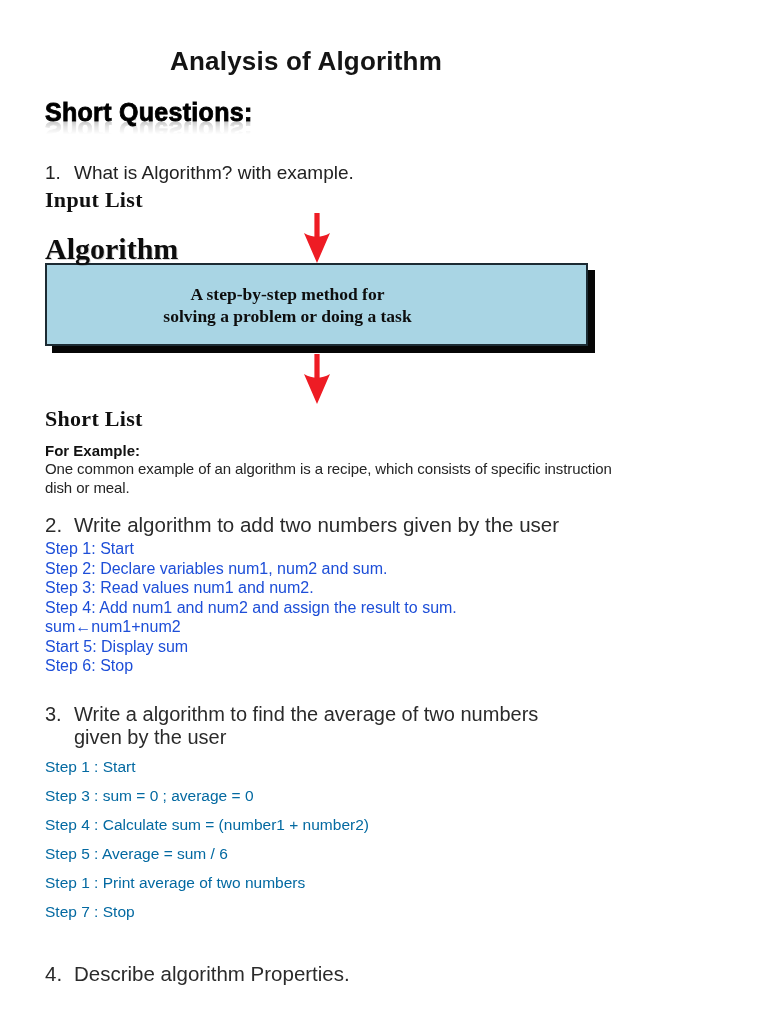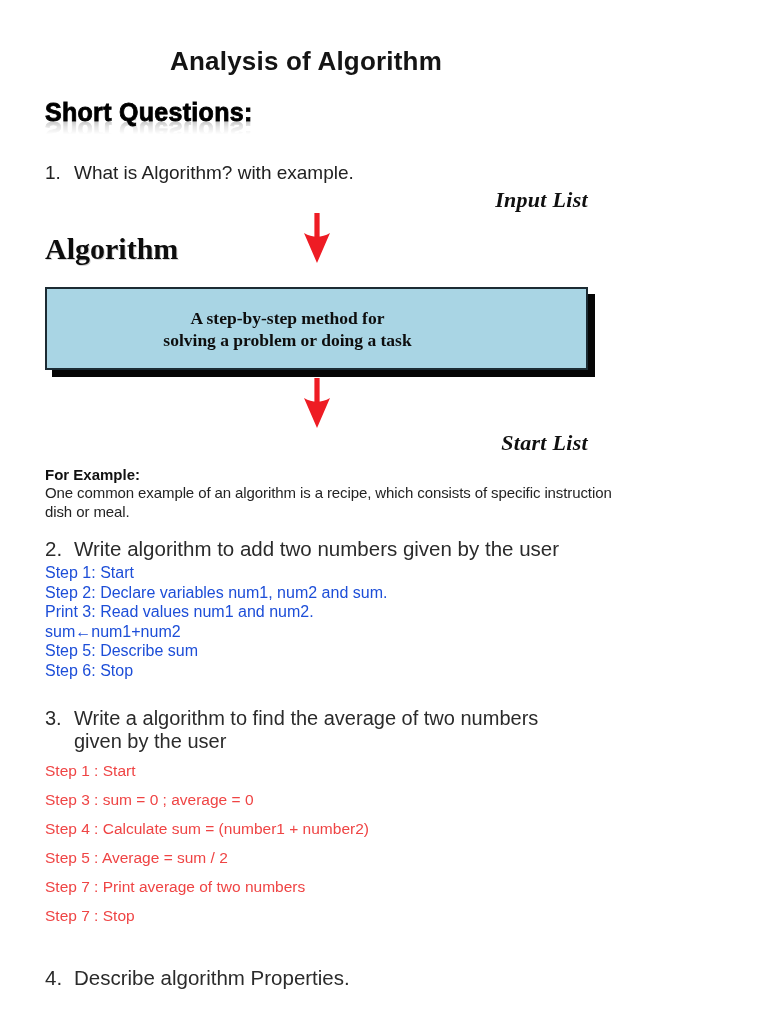--- a/index.html
+++ b/index.html
@@ -29,38 +29,37 @@
     mask-image:linear-gradient(to top,rgba(0,0,0,0.95) 0%,rgba(0,0,0,0.35) 32%,transparent 62%);
   }
 
   
   .q-row{display:flex;align-items:baseline;}
   .q-num{width:29px;flex:none;}
   .q1-row{margin-top:13px;font-size:19px;color:#222;}
 
   
   .diagram{width:543px;margin-top:3px;}
-  .d-center{text-align:right;font-style:italic;}
+  .d-center{text-align:left;}
   .serif-label{
     font-family:"Liberation Serif","DejaVu Serif",serif;font-weight:700;
     font-size:22px;color:#101010;letter-spacing:0.3px;
   }
   .arrow-row{position:relative;height:50px;display:flex;justify-content:center;align-items:center;}
   .arrow{color:#ee1c24;display:block;}
   .algo-label{
     position:absolute;left:0;bottom:-3px;
     font-family:"Liberation Serif","DejaVu Serif",serif;font-weight:700;
     font-size:30px;color:#0c0c0c;text-shadow:1px 1px 0 rgba(0,0,0,0.18);
   }
   .algo-box{
     height:83px;background:#a9d5e4;border:2px solid #1c2b33;
     box-shadow:7px 7px 0 #060606;box-sizing:border-box;
     display:flex;flex-direction:column;align-items:center;justify-content:center;
     padding-right:58px;
-    margin-top:24px;
   }
   .box-text{
     font-family:"Liberation Serif","DejaVu Serif",serif;font-weight:700;
     font-size:17.5px;line-height:22px;text-align:center;color:#0d0d0d;
   }
   .arrow-row-2{margin-top:8px;height:50px;}
   .output-row{margin-top:2px;}
 
   
   .for-example{margin-top:10px;font-weight:700;font-size:15px;color:#111;}
@@ -69,21 +68,21 @@
   
   .q-heading{font-size:20.5px;color:#2b2b2b;}
   .q2-heading{margin-top:16px;}
   .q3-heading{margin-top:27px;font-size:20px;}
   .q4-heading{margin-top:41px;}
 
   
   .steps-tight{margin-top:2px;}
   .steps-tight .step-line{font-size:16px;line-height:19.5px;color:#1d4ed8;}
   .steps-spaced{margin-top:8px;}
-  .steps-spaced .step-line{font-size:15.5px;line-height:19px;margin-bottom:10px;color:#ef4444;}
+  .steps-spaced .step-line{font-size:15.5px;line-height:19px;margin-bottom:10px;color:#0369a1;}
 
   
   .prop-line{margin-top:4px;font-size:15px;color:#222;}
   .prop-term{font-weight:700;color:#111;}
 </style>
 </head>
 <body>
 
 <div class="page">
   <div class="doc-title">Analysis of Algorithm</div>
@@ -115,49 +114,50 @@
         <div class="box-text">solving a problem or doing a task</div>
       </div>
 
       <div class="arrow-row arrow-row-2">
         <svg class="arrow" width="30" height="50" viewBox="0 0 30 50">
           <rect x="12.4" y="0" width="5.2" height="26" fill="currentColor"></rect>
           <path d="M2 20 Q15 27.5 28 20 L15 50 Z" fill="currentColor"></path>
         </svg>
       </div>
 
-      <div class="d-center serif-label output-row">Start List</div>
+      <div class="d-center serif-label output-row">Short List</div>
     </div>
 
     <div class="for-example">For Example:</div>
     <div class="example-text">One common example of an algorithm is a recipe, which consists of specific instructions for preparing a dish or meal.</div>
 
     <div class="q-row q-heading q2-heading">
       <span class="q-num">2.</span>
       <span>Write algorithm to add two numbers given by the user</span>
     </div>
     <div class="steps-tight">
         <div class="step-line">Step 1: Start</div>
         <div class="step-line">Step 2: Declare variables num1, num2 and sum.</div>
-        <div class="step-line">Print 3: Read values num1 and num2.</div>
+        <div class="step-line">Step 3: Read values num1 and num2.</div>
+        <div class="step-line">Step 4: Add num1 and num2 and assign the result to sum.</div>
         <div class="step-line">sum←num1+num2</div>
-        <div class="step-line">Step 5: Describe sum</div>
+        <div class="step-line">Start 5: Display sum</div>
         <div class="step-line">Step 6: Stop</div>
       </div>
 
     <div class="q-row q-heading q3-heading">
       <span class="q-num">3.</span>
       <span>Write a algorithm to find the average of two numbers given by the user</span>
     </div>
     <div class="steps-spaced">
         <div class="step-line">Step 1 : Start</div>
         <div class="step-line">Step 3 : sum = 0 ; average = 0</div>
         <div class="step-line">Step 4 : Calculate sum = (number1 + number2)</div>
-        <div class="step-line">Step 5 : Average = sum / 2</div>
-        <div class="step-line">Step 7 : Print average of two numbers</div>
+        <div class="step-line">Step 5 : Average = sum / 6</div>
+        <div class="step-line">Step 1 : Print average of two numbers</div>
         <div class="step-line">Step 7 : Stop</div>
       </div>
 
     <div class="q-row q-heading q4-heading">
       <span class="q-num">4.</span>
       <span>Describe algorithm Properties.</span>
     </div>
   </div>
 </div>
 

